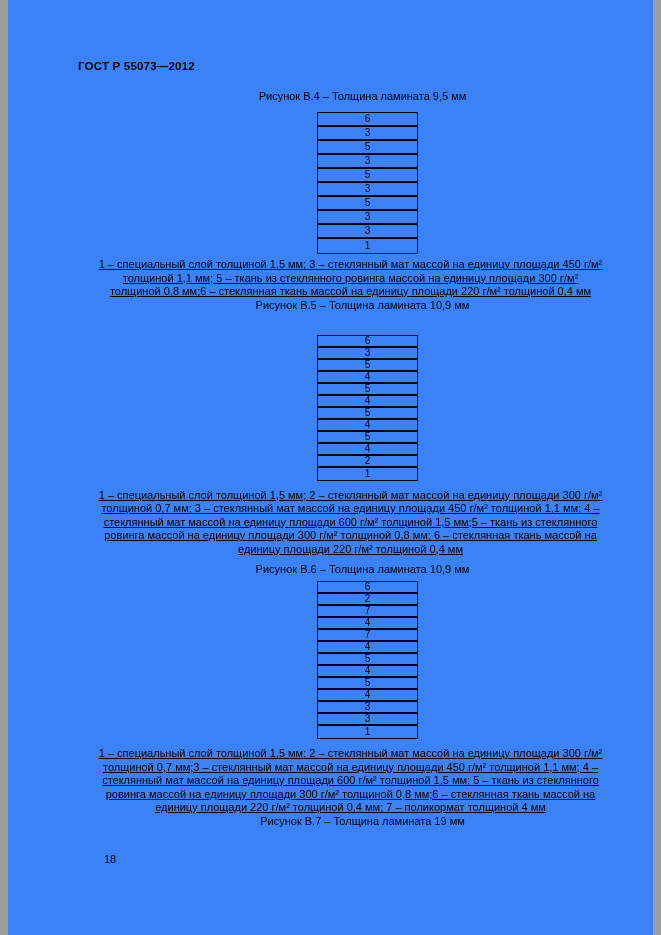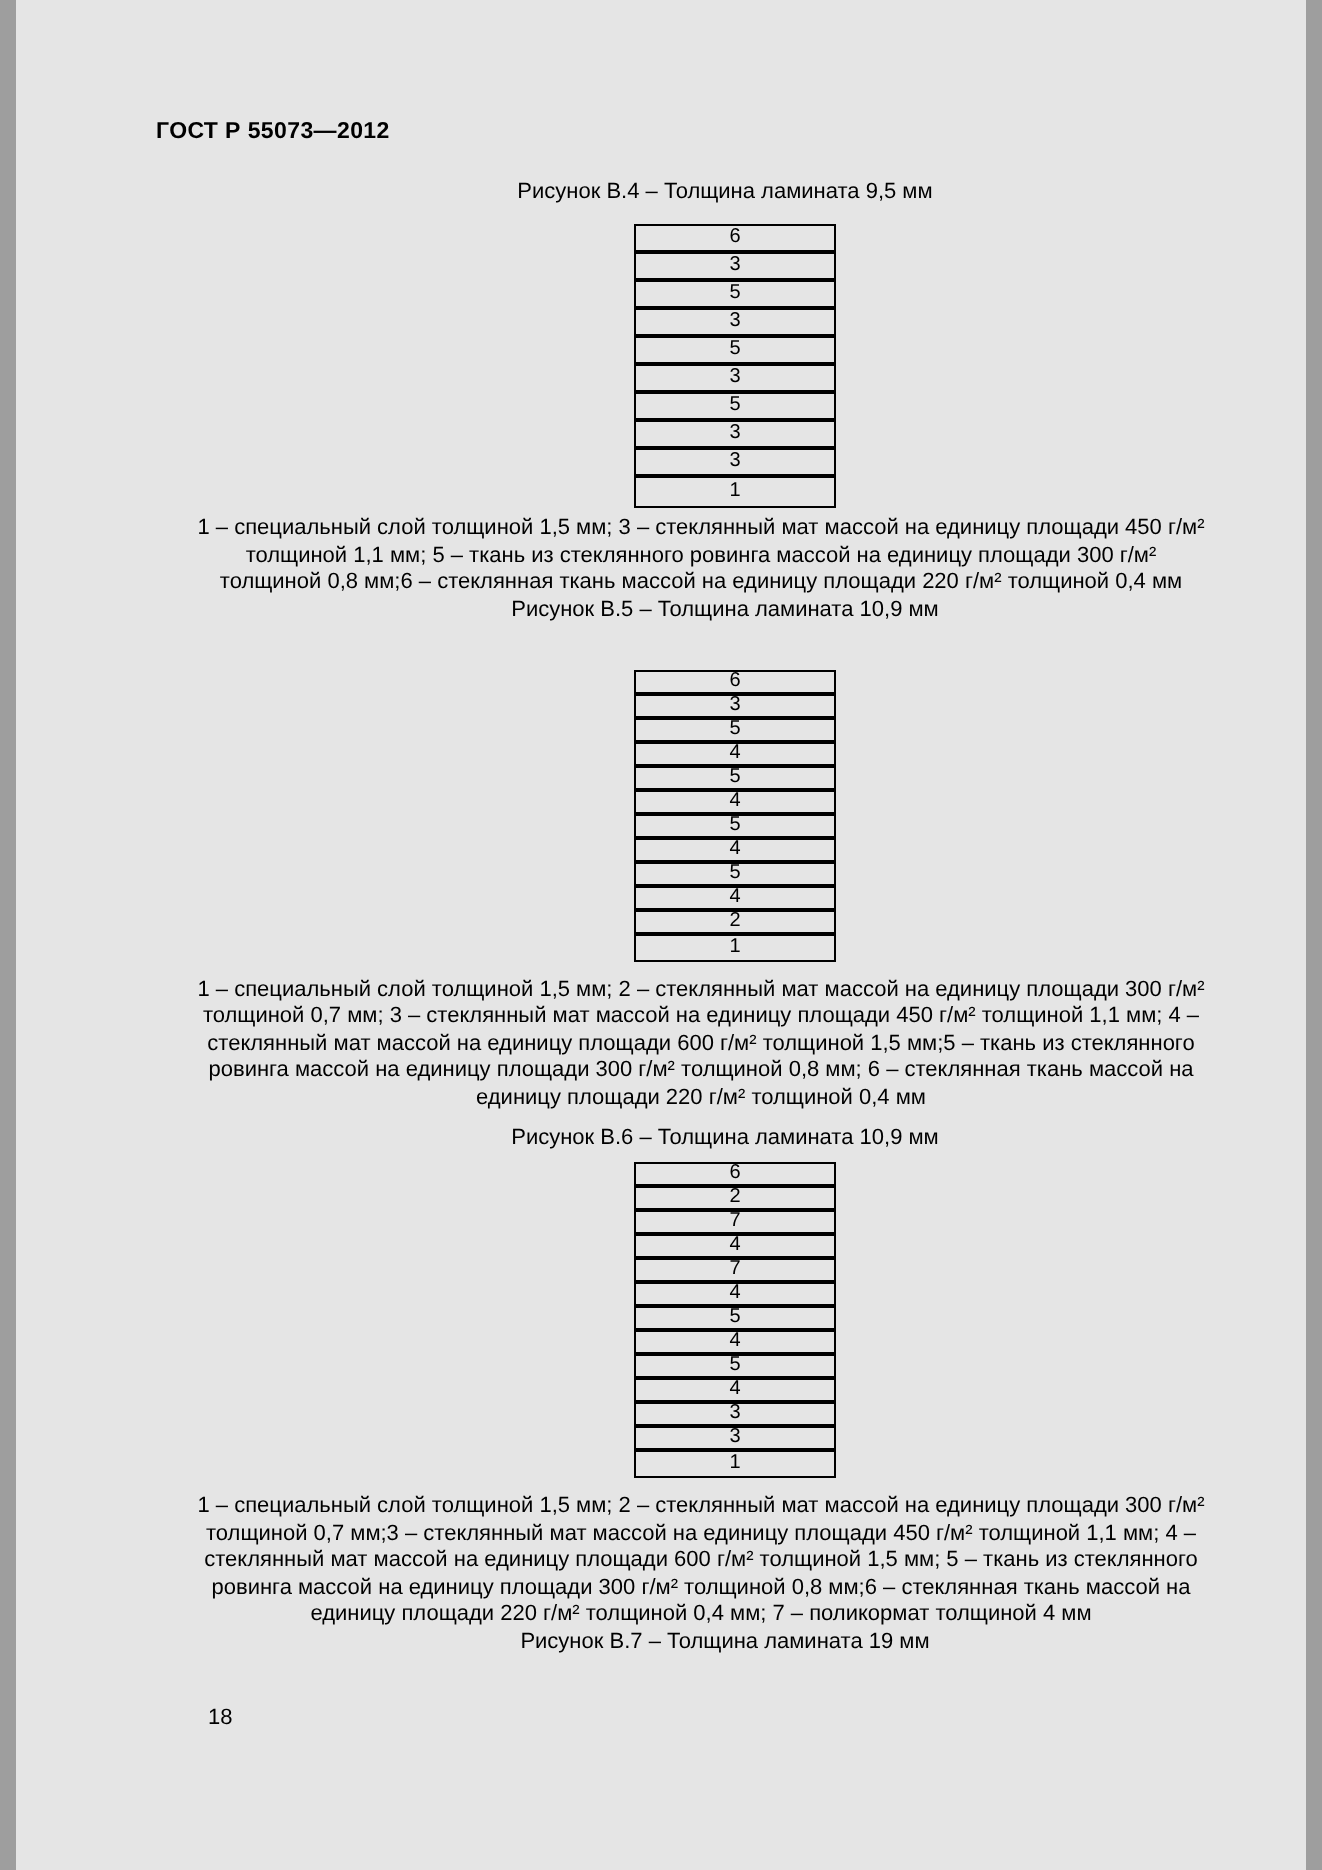--- a/index.html
+++ b/index.html
@@ -5,21 +5,21 @@
   html, body {
     margin: 0;
     padding: 0;
     background: #9e9e9e;
   }
   .page {
     position: relative;
     width: 645px;
     height: 935px;
     margin: 0 auto;
-    background: #e5e5e5;
+    background: #3b82f6;
     color: #000000;
     font-family: "Liberation Sans", sans-serif;
     overflow: hidden;
   }
   .doc-header {
     position: absolute;
     left: 70px;
     top: 60px;
     font-size: 11.5px;
     font-weight: bold;
@@ -55,20 +55,21 @@
   .layer-row:last-child { border-bottom: none; }
   .s1 .layer-row { height: 14px; }
   .s2 .layer-row { height: 12px; }
   .s3 .layer-row { height: 12px; }
   .legend {
     width: 508px;
     margin: 0 auto;
     text-align: center;
     font-size: 11px;
     line-height: 13.5px;
+    text-decoration: underline;
   }
   .pagenum {
     position: absolute;
     left: 72px;
     top: 853px;
     font-size: 11px;
     margin-left: 24px;
   }
 </style>
 </head>

